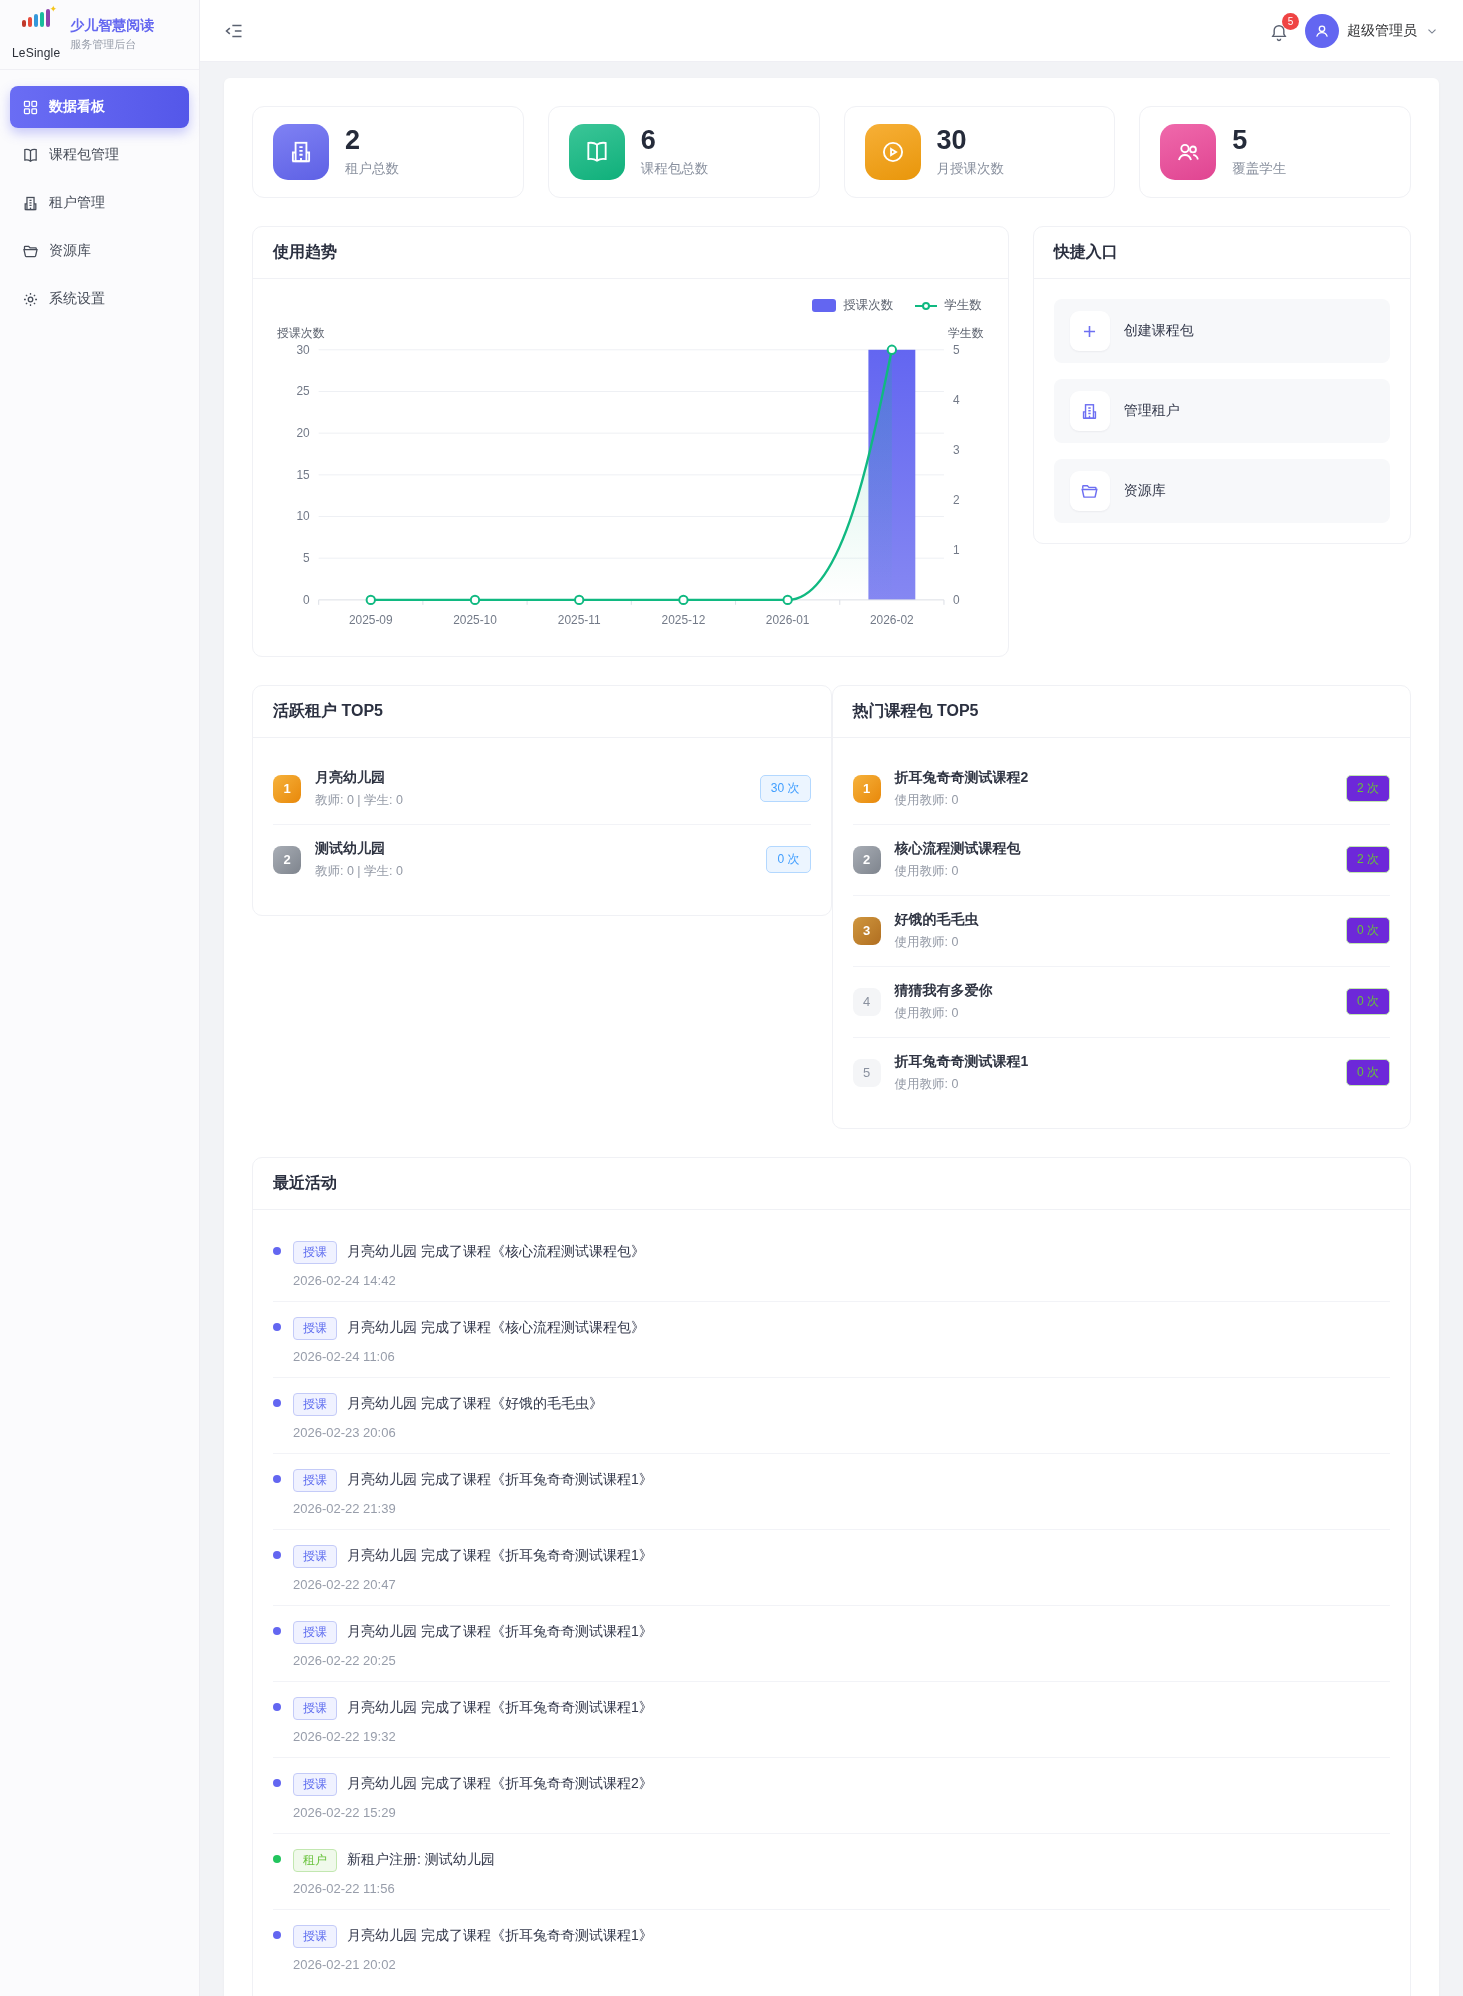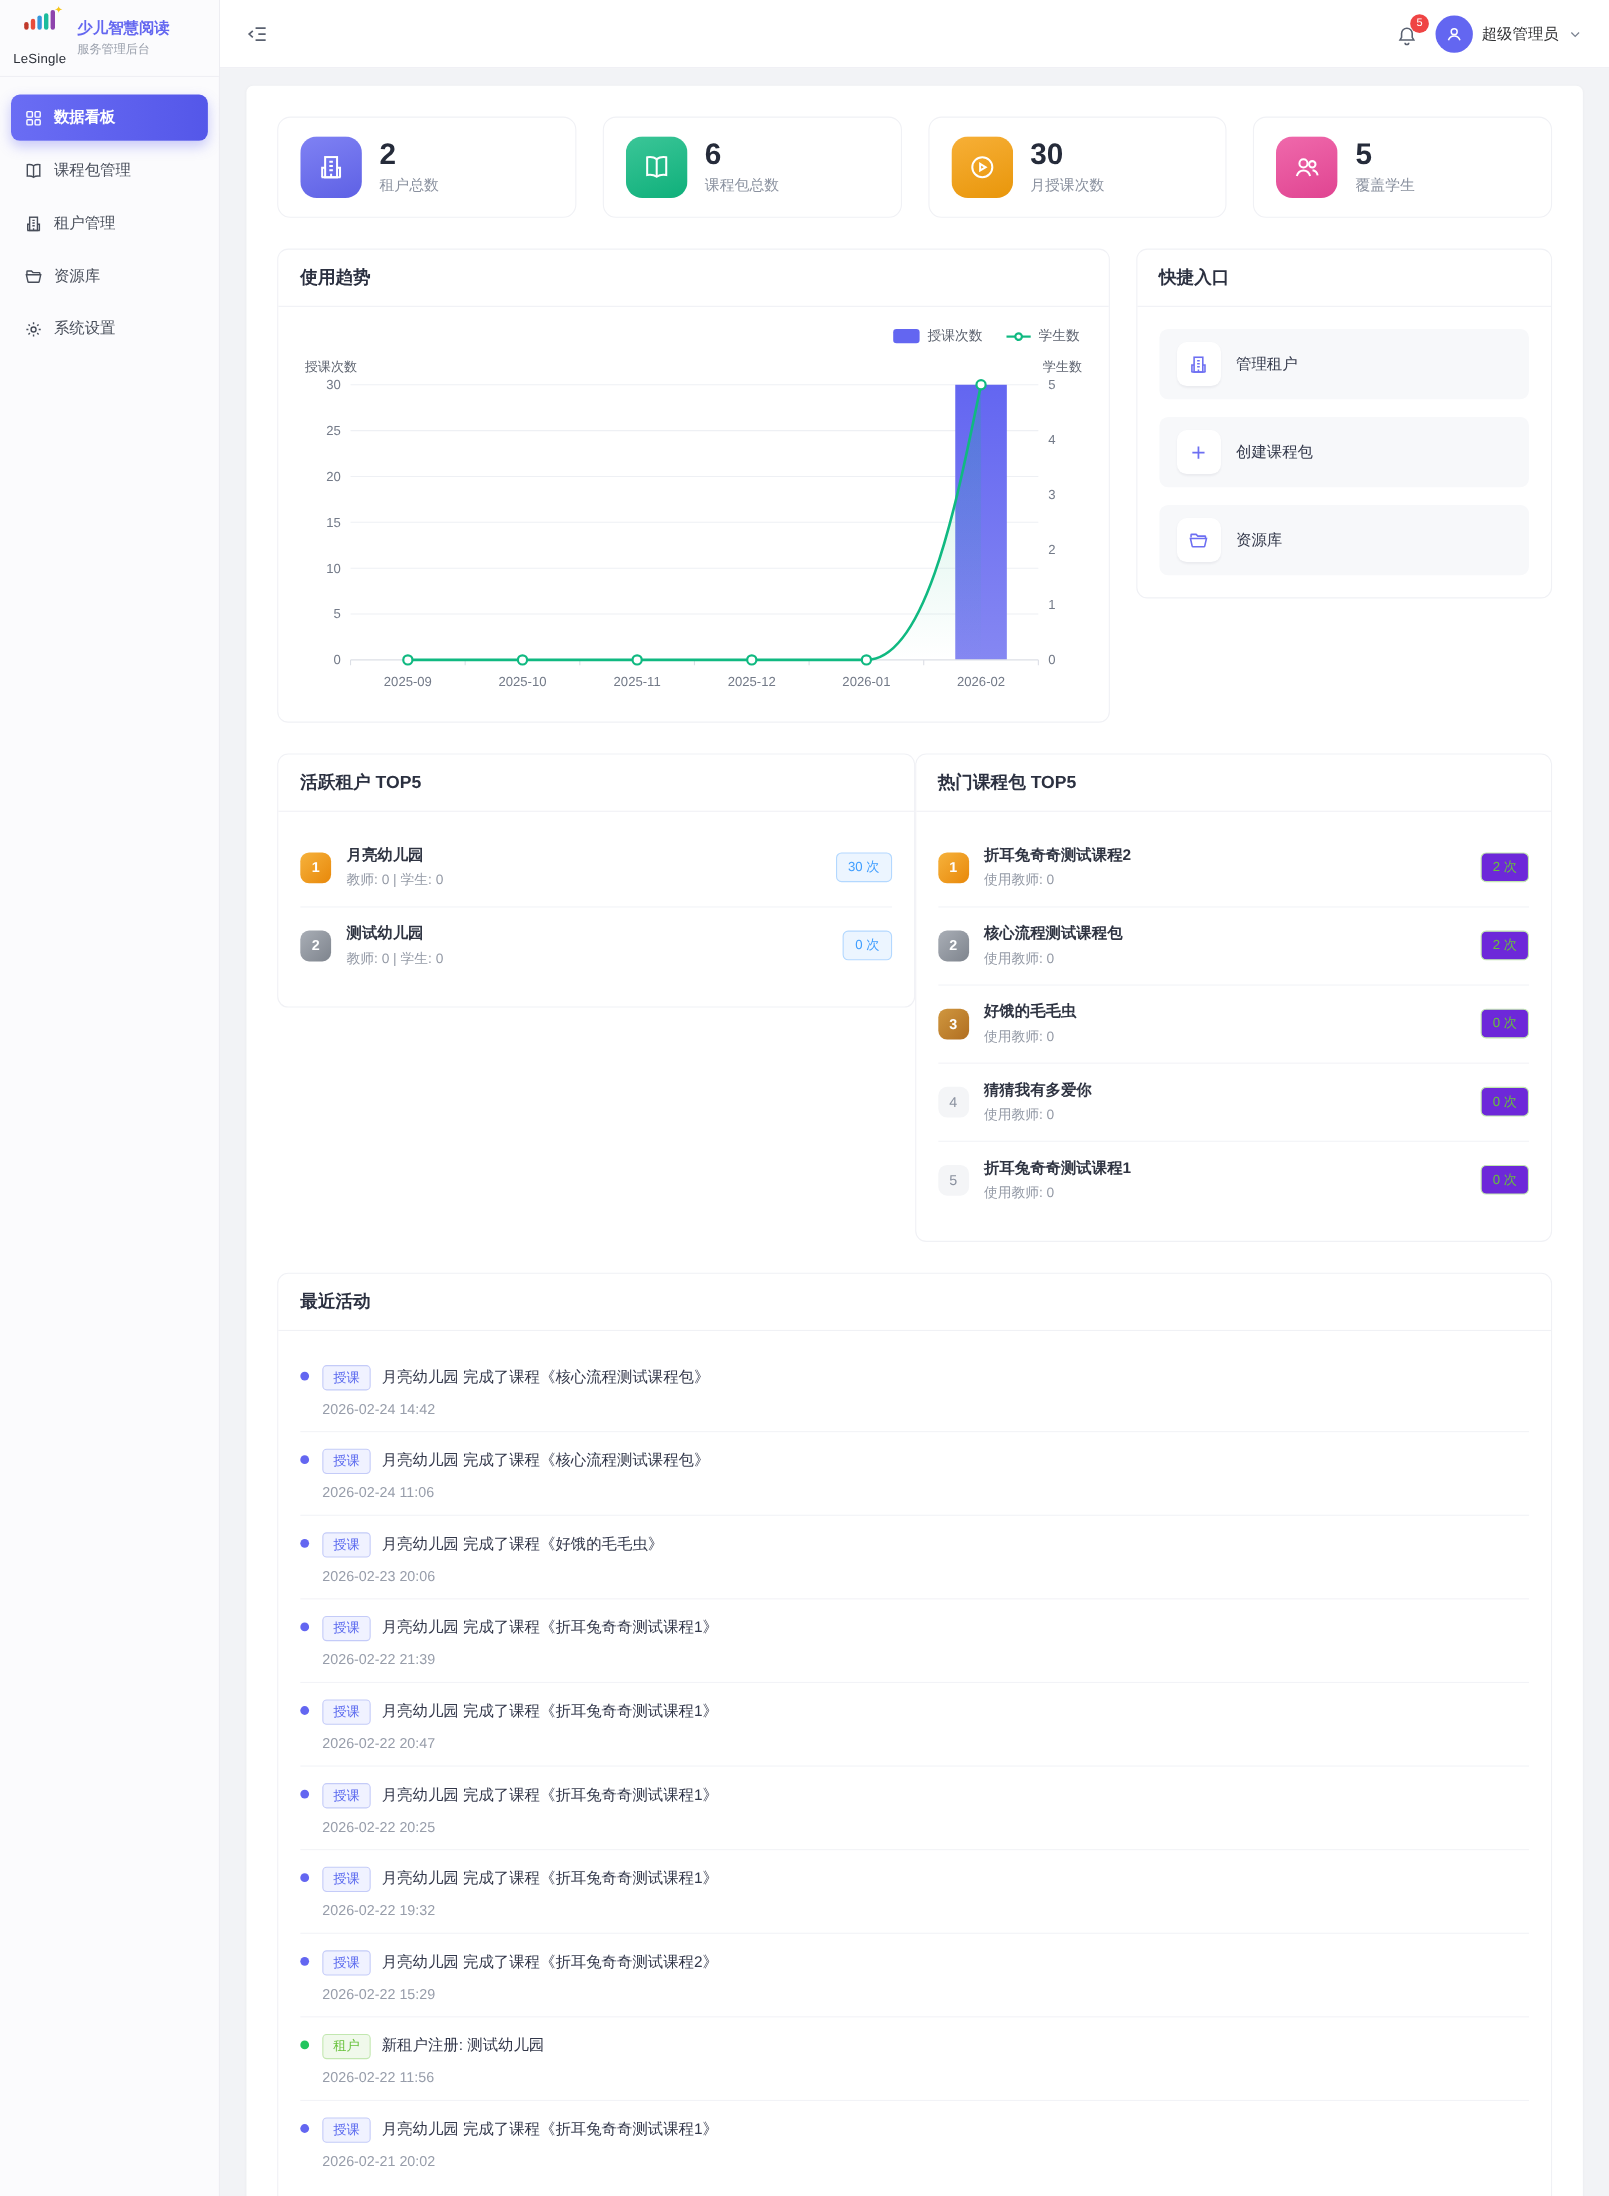--- a/index.html
+++ b/index.html
@@ -338,35 +338,35 @@
                 </svg>
               </div>
           </div>
         </div>
 
         <div class="card">
           <div class="card-header">快捷入口</div>
           <div class="quick-list">
             <div class="quick-row">
               <span class="quick-icon">
+                  <svg viewBox="0 0 24 24" fill="none" stroke="currentColor" stroke-width="2">
+                    <path d="M12 5v14M5 12h14"></path>
+                  </svg>
+                </span>
+              <span class="quick-label">创建课程包</span>
+            </div>
+            <div class="quick-row">
+              <span class="quick-icon">
                   <svg viewBox="0 0 24 24" fill="none" stroke="currentColor" stroke-width="1.8">
                     <rect x="7" y="3.5" width="10" height="17"></rect>
                     <path d="M4 20.5h16M10.5 7.5h3M10.5 11h3M10.5 14.5h3M12 17.5v3"></path>
                     <path d="M4.5 20.5v-8h2.5M19.5 20.5v-8h-2.5"></path>
                   </svg>
                 </span>
               <span class="quick-label">管理租户</span>
-            </div>
-            <div class="quick-row">
-              <span class="quick-icon">
-                  <svg viewBox="0 0 24 24" fill="none" stroke="currentColor" stroke-width="2">
-                    <path d="M12 5v14M5 12h14"></path>
-                  </svg>
-                </span>
-              <span class="quick-label">创建课程包</span>
             </div>
             <div class="quick-row">
               <span class="quick-icon">
                   <svg viewBox="0 0 24 24" fill="none" stroke="currentColor" stroke-width="1.8">
                     <path d="M3.5 8.5V5.6c0-.4.3-.8.8-.8h5l2 2h8c.4 0 .8.3.8.8v1.9"></path>
                     <path d="M2.8 9.5h18.4l-2 8.8c-.1.5-.5.8-1 .8H5.8c-.5 0-.9-.3-1-.8z"></path>
                   </svg>
                 </span>
               <span class="quick-label">资源库</span>
             </div>

